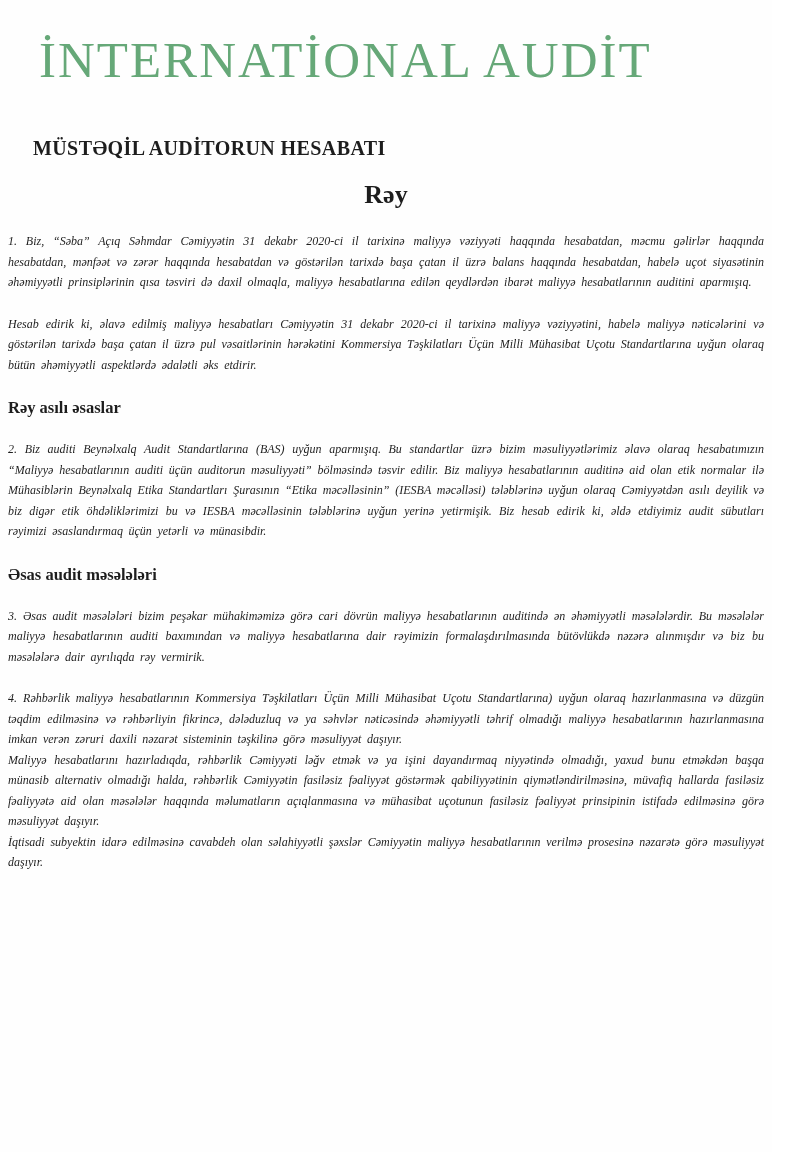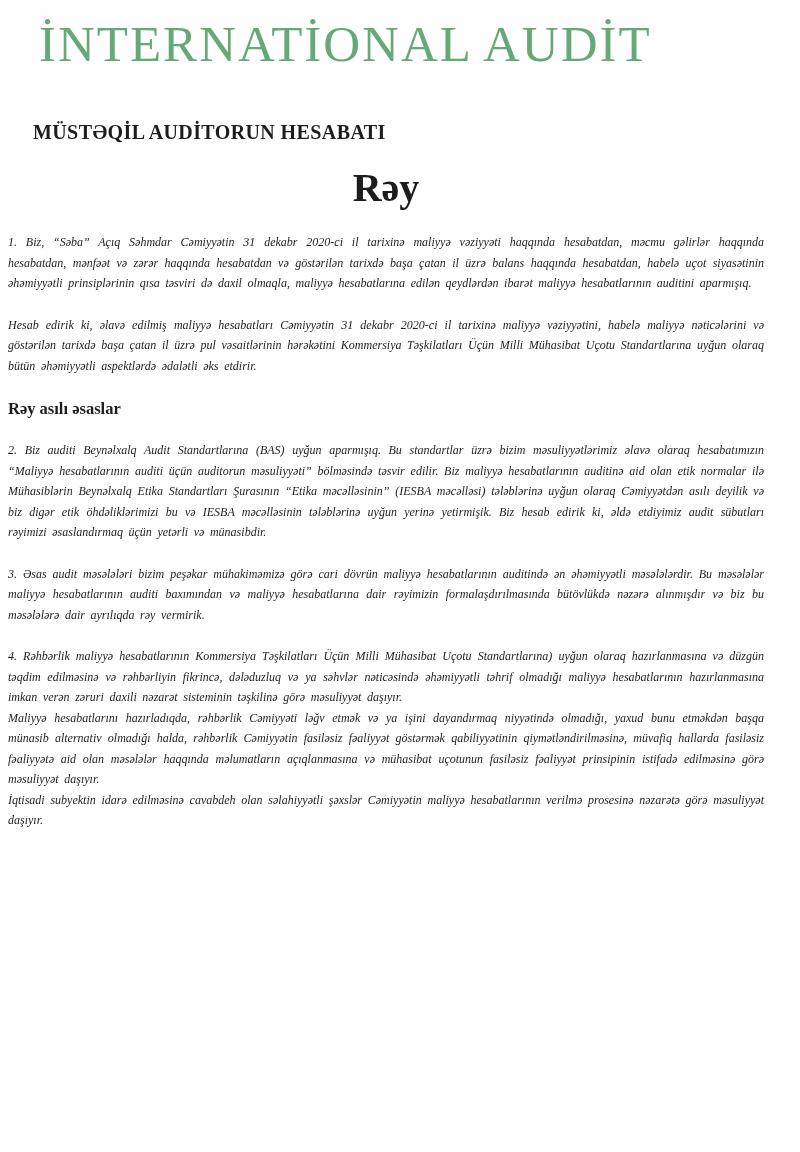--- a/index.html
+++ b/index.html
@@ -9,21 +9,21 @@
     height: 1152px;
     font-family: "Liberation Serif", "DejaVu Serif", serif;
     color: #1d1d1d;
     overflow: hidden;
   }
   .page {
     position: relative;
     width: 772px;
     height: 1152px;
     background: #fefefe;
-    padding: 0 8px;
+    padding: 16px 8px;
     overflow: hidden;
   }
   .logo {
     font-family: "Liberation Serif", "DejaVu Serif", serif;
     font-weight: 400;
     font-size: 51px;
     letter-spacing: 2px;
     margin: 15px 0 0 31px;
     white-space: nowrap;
   }
@@ -32,21 +32,21 @@
     font-weight: 700;
     letter-spacing: 0.4px;
     margin: 48px 0 11px 25px;
   }
   .addressee {
     font-size: 17.5px;
     font-weight: 700;
     margin: 42px 0 0 0;
   }
   .opinion-title {
-    font-size: 40px;
+    font-size: 26px;
     font-weight: 700;
     text-align: center;
     margin: 20px 0 0 0;
   }
   p.body {
     font-size: 12px;
     line-height: 20.5px;
     text-align: justify;
     text-align-last: left;
     word-spacing: 2.6px;
@@ -80,20 +80,21 @@
   <h3 class="opinion-title">Rəy</h3>
 
   <p class="body">1. Biz, “Səba” Açıq Səhmdar Cəmiyyətin 31 dekabr 2020-ci il tarixinə maliyyə vəziyyəti haqqında hesabatdan, məcmu gəlirlər haqqında hesabatdan, mənfəət və zərər haqqında hesabatdan və göstərilən tarixdə başa çatan il üzrə balans haqqında hesabatdan, habelə uçot siyasətinin əhəmiyyətli prinsiplərinin qısa təsviri də daxil olmaqla, maliyyə hesabatlarına edilən qeydlərdən ibarət maliyyə hesabatlarının auditini aparmışıq.</p>
 
   <p class="body">Hesab edirik ki, əlavə edilmiş maliyyə hesabatları Cəmiyyətin 31 dekabr 2020-ci il tarixinə maliyyə vəziyyətini, habelə maliyyə nəticələrini və göstərilən tarixdə başa çatan il üzrə pul vəsaitlərinin hərəkətini Kommersiya Təşkilatları Üçün Milli Mühasibat Uçotu Standartlarına uyğun olaraq bütün əhəmiyyətli aspektlərdə ədalətli əks etdirir.</p>
 
   <h4 class="section-heading">Rəy asılı əsaslar</h4>
 
   <p class="body">2. Biz auditi Beynəlxalq Audit Standartlarına (BAS) uyğun aparmışıq. Bu standartlar üzrə bizim məsuliyyətlərimiz əlavə olaraq hesabatımızın “Maliyyə hesabatlarının auditi üçün auditorun məsuliyyəti” bölməsində təsvir edilir. Biz maliyyə hesabatlarının auditinə aid olan etik normalar ilə Mühasiblərin Beynəlxalq Etika Standartları Şurasının “Etika məcəlləsinin” (IESBA məcəlləsi) tələblərinə uyğun olaraq Cəmiyyətdən asılı deyilik və biz digər etik öhdəliklərimizi bu və IESBA məcəlləsinin tələblərinə uyğun yerinə yetirmişik. Biz hesab edirik ki, əldə etdiyimiz audit sübutları rəyimizi əsaslandırmaq üçün yetərli və münasibdir.</p>
 
+  <h4 class="section-heading">Əsas audit məsələləri</h4>
 
   <p class="body">3.  Əsas audit məsələləri bizim peşəkar mühakiməmizə görə cari dövrün maliyyə hesabatlarının auditində ən əhəmiyyətli məsələlərdir. Bu məsələlər maliyyə hesabatlarının auditi baxımından və maliyyə hesabatlarına dair rəyimizin formalaşdırılmasında bütövlükdə nəzərə alınmışdır və biz bu məsələlərə dair ayrılıqda rəy vermirik.</p>
 
 
   <p class="body">4.  Rəhbərlik maliyyə hesabatlarının Kommersiya Təşkilatları Üçün Milli Mühasibat Uçotu Standartlarına) uyğun olaraq hazırlanmasına və düzgün təqdim edilməsinə və rəhbərliyin fikrincə, dələduzluq və ya səhvlər nəticəsində əhəmiyyətli təhrif olmadığı maliyyə hesabatlarının hazırlanmasına imkan verən zəruri daxili nəzarət sisteminin təşkilinə görə məsuliyyət daşıyır.</p>
 
   <p class="body joined">Maliyyə hesabatlarını hazırladıqda, rəhbərlik Cəmiyyəti ləğv etmək və ya işini dayandırmaq niyyətində olmadığı, yaxud bunu etməkdən başqa münasib alternativ olmadığı halda, rəhbərlik Cəmiyyətin fasiləsiz fəaliyyət göstərmək qabiliyyətinin qiymətləndirilməsinə, müvafiq hallarda fasiləsiz fəaliyyətə aid olan məsələlər haqqında məlumatların açıqlanmasına və mühasibat uçotunun fasiləsiz fəaliyyət prinsipinin istifadə edilməsinə görə məsuliyyət daşıyır.</p>
 
   <p class="body joined">İqtisadi subyektin idarə edilməsinə cavabdeh olan səlahiyyətli şəxslər Cəmiyyətin maliyyə hesabatlarının verilmə prosesinə nəzarətə görə məsuliyyət daşıyır.</p>
 

